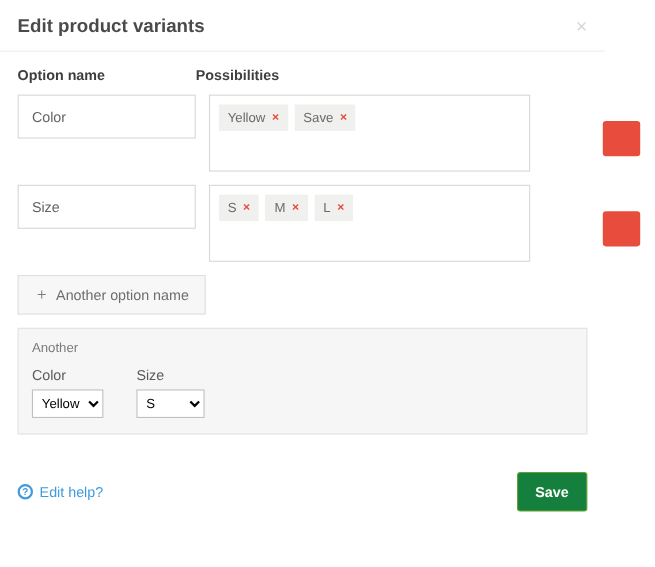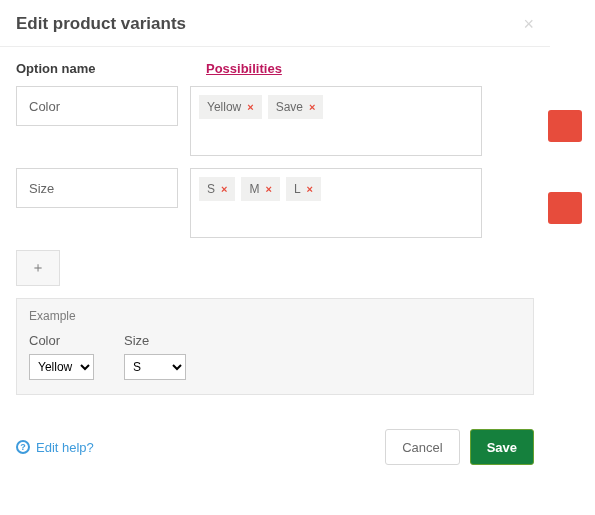--- a/index.html
+++ b/index.html
@@ -26,23 +26,23 @@
   }
   .modal-close {
     color: #d6d6d6;
     font-size: 18px;
     line-height: 1;
     cursor: pointer;
     font-weight: 300;
   }
   .modal-body { padding: 14px 16px 8px 16px; }
   .col-name { width: 162px; flex: 0 0 162px; }
-  .col-headers { display: flex; gap: 28px; margin-bottom: 10px; }
+  .col-headers { display: flex; gap: 0; margin-bottom: 10px; }
   .col-hdr-name { width: 162px; flex: 0 0 162px; font-weight: 700; color:#3d3d3d; font-size:13px;}
-  .col-hdr-poss { flex: 1; font-weight: 700; color:#be185d; font-size:13px;text-decoration:underline;}
+  .col-hdr-poss { flex: 1; font-weight: 700; color:#404040; font-size:13px;}
   .opt-row {
     display: flex;
     gap: 12px;
     align-items: flex-start;
     margin-bottom: 12px;
   }
   .name-input {
     width: 100%;
     height: 40px;
     padding: 0 12px;
@@ -220,24 +220,25 @@
           </span>
         </div>
         <button class="delete-btn">
           
         </button>
       </div>
     </div>
 
     <button class="add-option-btn">
       <span class="plus">＋</span>
+      <span>Another option name</span>
     </button>
 
     <div class="example-box">
-      <div class="ex-title">Example</div>
+      <div class="ex-title">Another</div>
       <div class="ex-cols">
         <div class="ex-col">
           <span class="ex-label">Color</span>
           <select class="ex-select">
             <option>Yellow</option>
           </select>
         </div>
         <div class="ex-col">
           <span class="ex-label">Size</span>
           <select class="ex-select">
@@ -248,17 +249,16 @@
     </div>
 
   </div>
 
   <div class="modal-footer">
     <a href="#" class="help-link">
       <span class="help-icon">?</span>
       <span>Edit help?</span>
     </a>
     <span class="spacer"></span>
-    <button class="btn btn-cancel">Cancel</button>
     <button class="btn btn-save">Save</button>
   </div>
 
 </div>
 
 </body></html>

